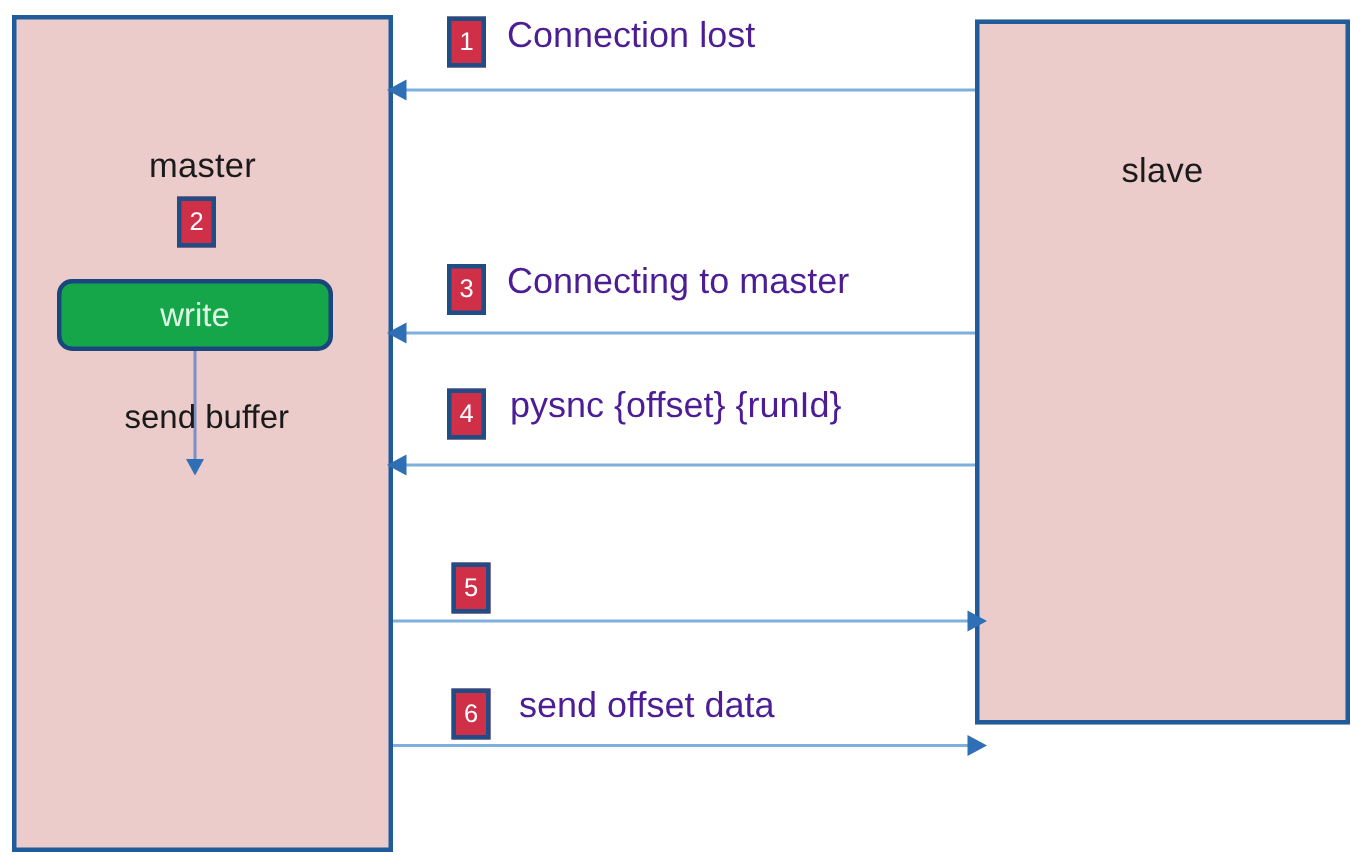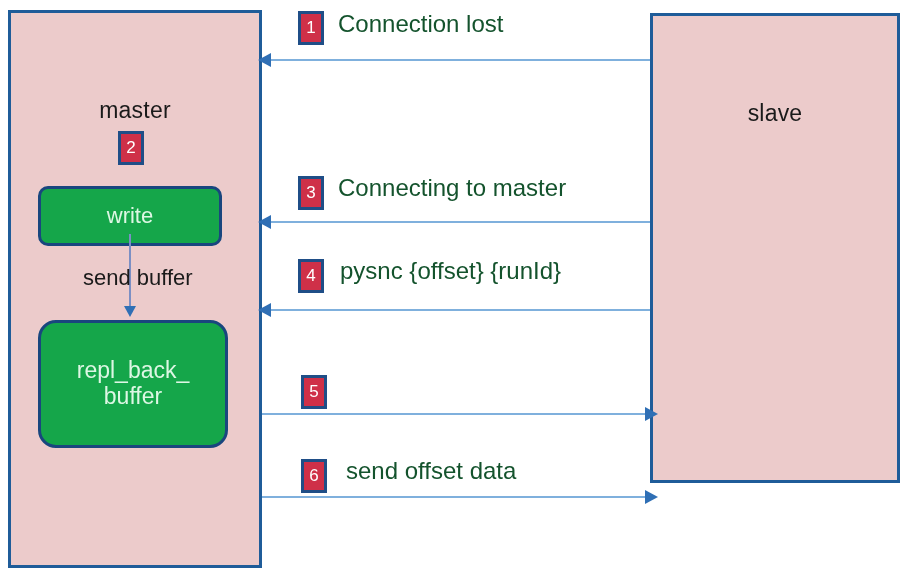--- a/index.html
+++ b/index.html
@@ -46,21 +46,21 @@
     box-sizing: border-box;
     display: flex;
     align-items: center;
     justify-content: center;
     text-align: center;
     color: #ddf7e4;
     font-family: "Liberation Sans", sans-serif;
     line-height: 1.12;
   }
   #write-node {
-    left: 38px; top: 186px; width: 184px; height: 60px;
+    left: 38px; top: 186px; width: 184px; height: 48px;
     border-radius: 10px;
     font-size: 22px;
   }
   #repl-node {
     left: 38px; top: 320px; width: 190px; height: 128px;
     border-radius: 18px;
     font-size: 23px;
     white-space: pre-line;
   }
 
@@ -118,21 +118,21 @@
     display: flex;
     align-items: center;
     justify-content: center;
     width: 26px;
     height: 34px;
   }
 
   
   .msg-text {
     position: absolute;
-    color: #14532d;
+    color: #4c1d95;
     font-size: 24px;
     font-family: "Liberation Sans", sans-serif;
     white-space: nowrap;
   }
 </style>
 </head>
 <body>
 
 <div id="canvas">
 
@@ -141,22 +141,20 @@
   </div>
 
   <div class="badge" style="left: 118px; top: 131px;">2</div>
 
   <div class="node" id="write-node">write</div>
 
   <div class="v-line" style="left: 129px; top: 234px; height: 76px;"></div>
   <div class="v-arrowhead" style="left: 124px; top: 306px;"></div>
   <div class="inline-label" style="left: 60px; top: 265px; margin-left: 23px;">send buffer</div>
 
-  <div class="node" id="repl-node">repl_back_
-buffer</div>
 
   <div class="participant" id="slave-box">
     <div class="participant-label" style="top: 84px;">slave</div>
   </div>
 
   <div class="msg-line" style="left: 270px; top: 59px; width: 380px;"></div>
   <div class="arrow-left" style="left: 258px; top: 53px;"></div>
   <div class="badge" style="left: 298px; top: 11px;">1</div>
   <div class="msg-text" style="left: 338px; top: 10px;">Connection lost</div>
 

